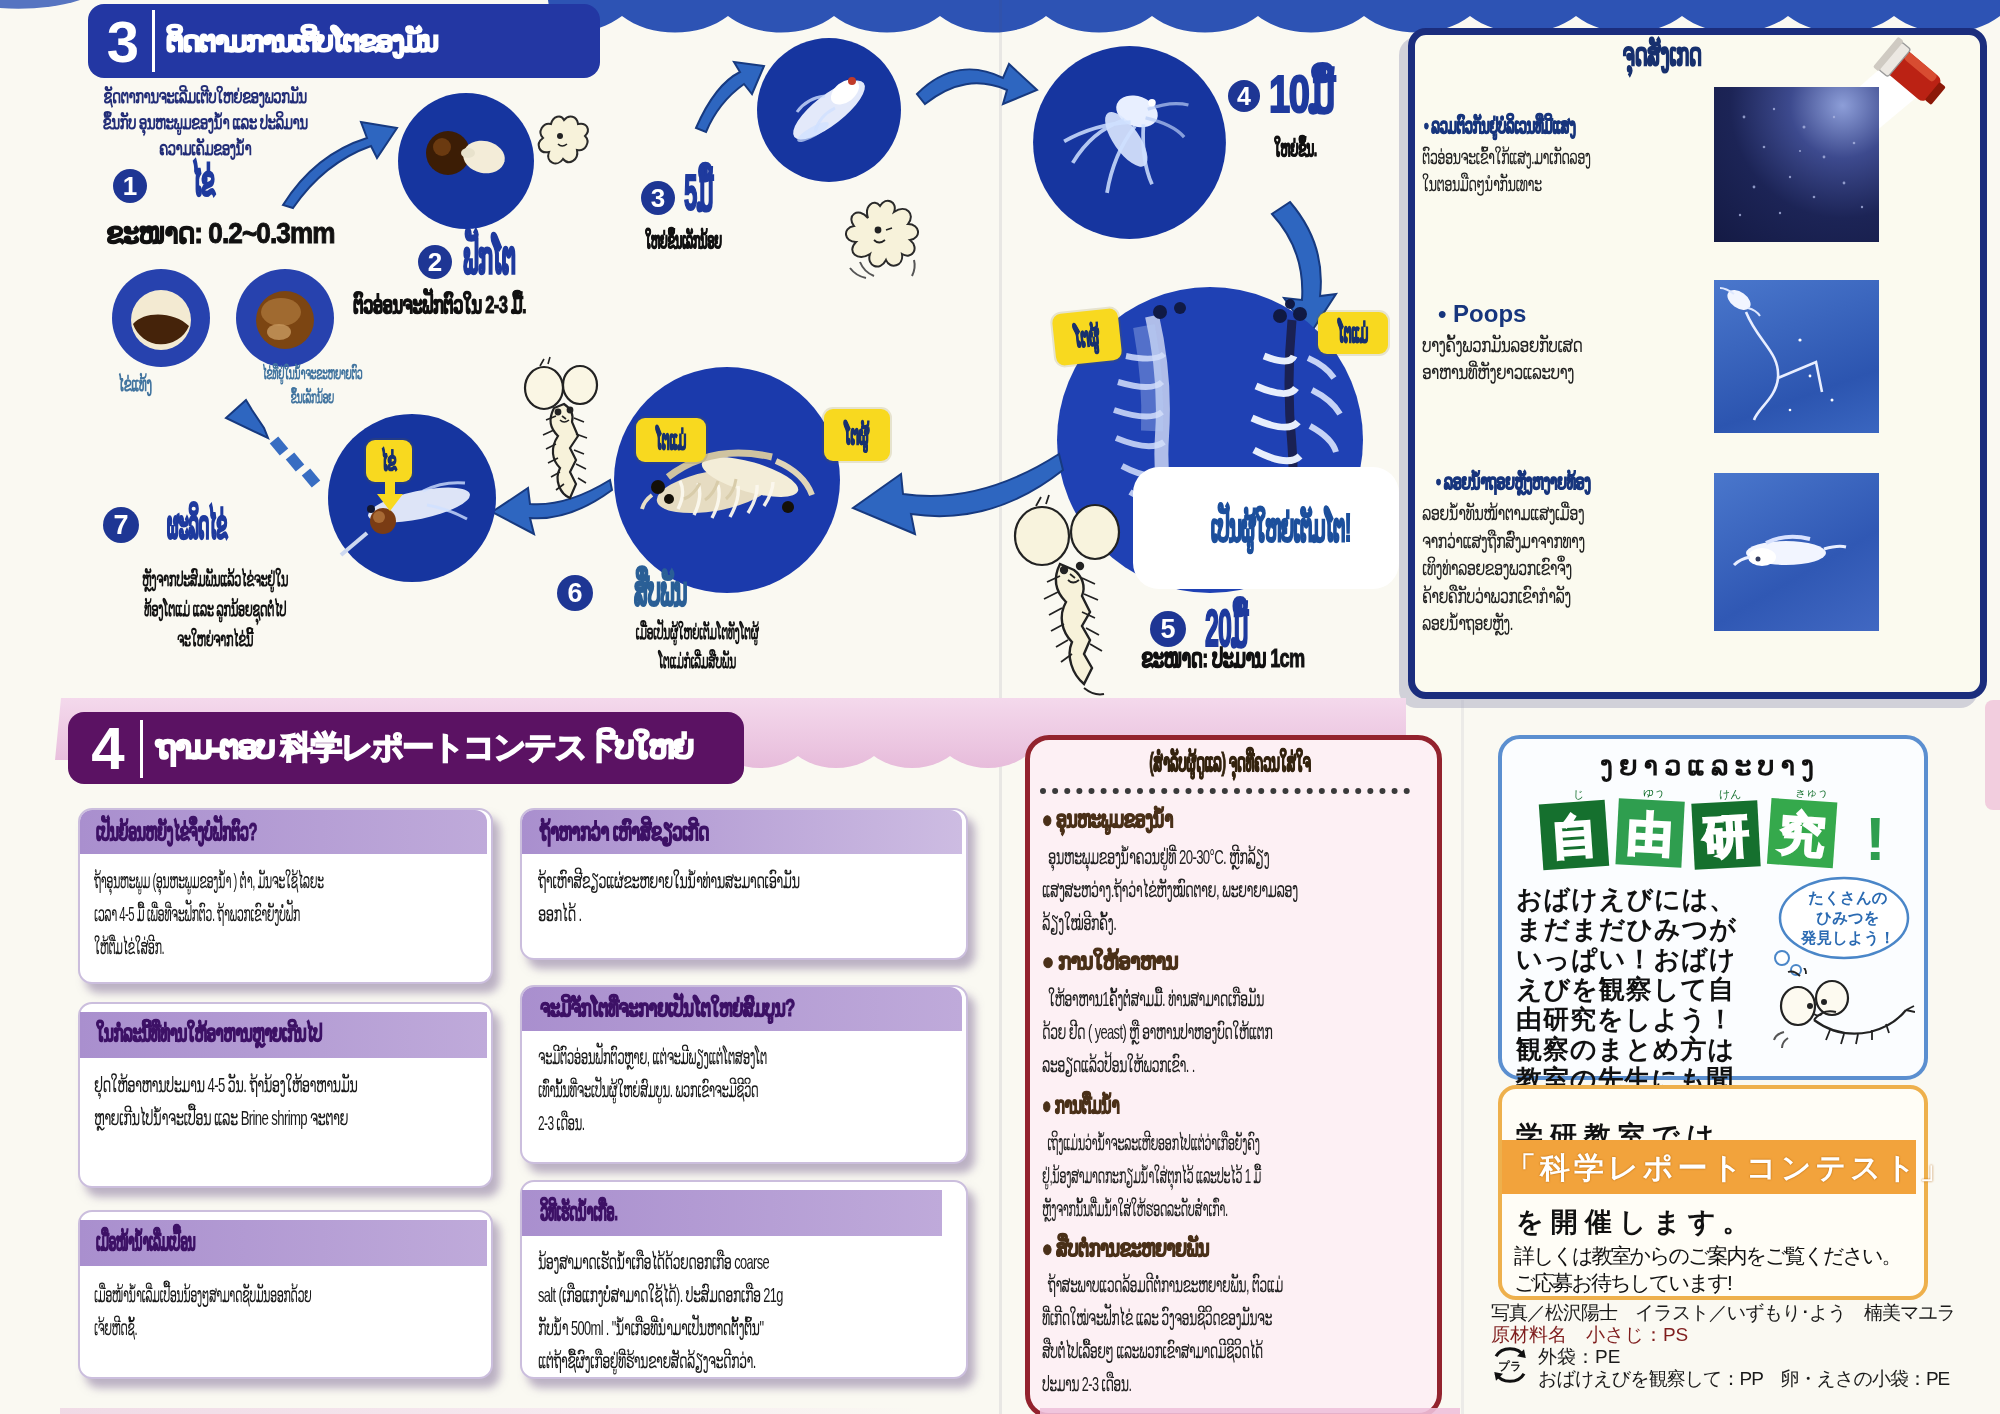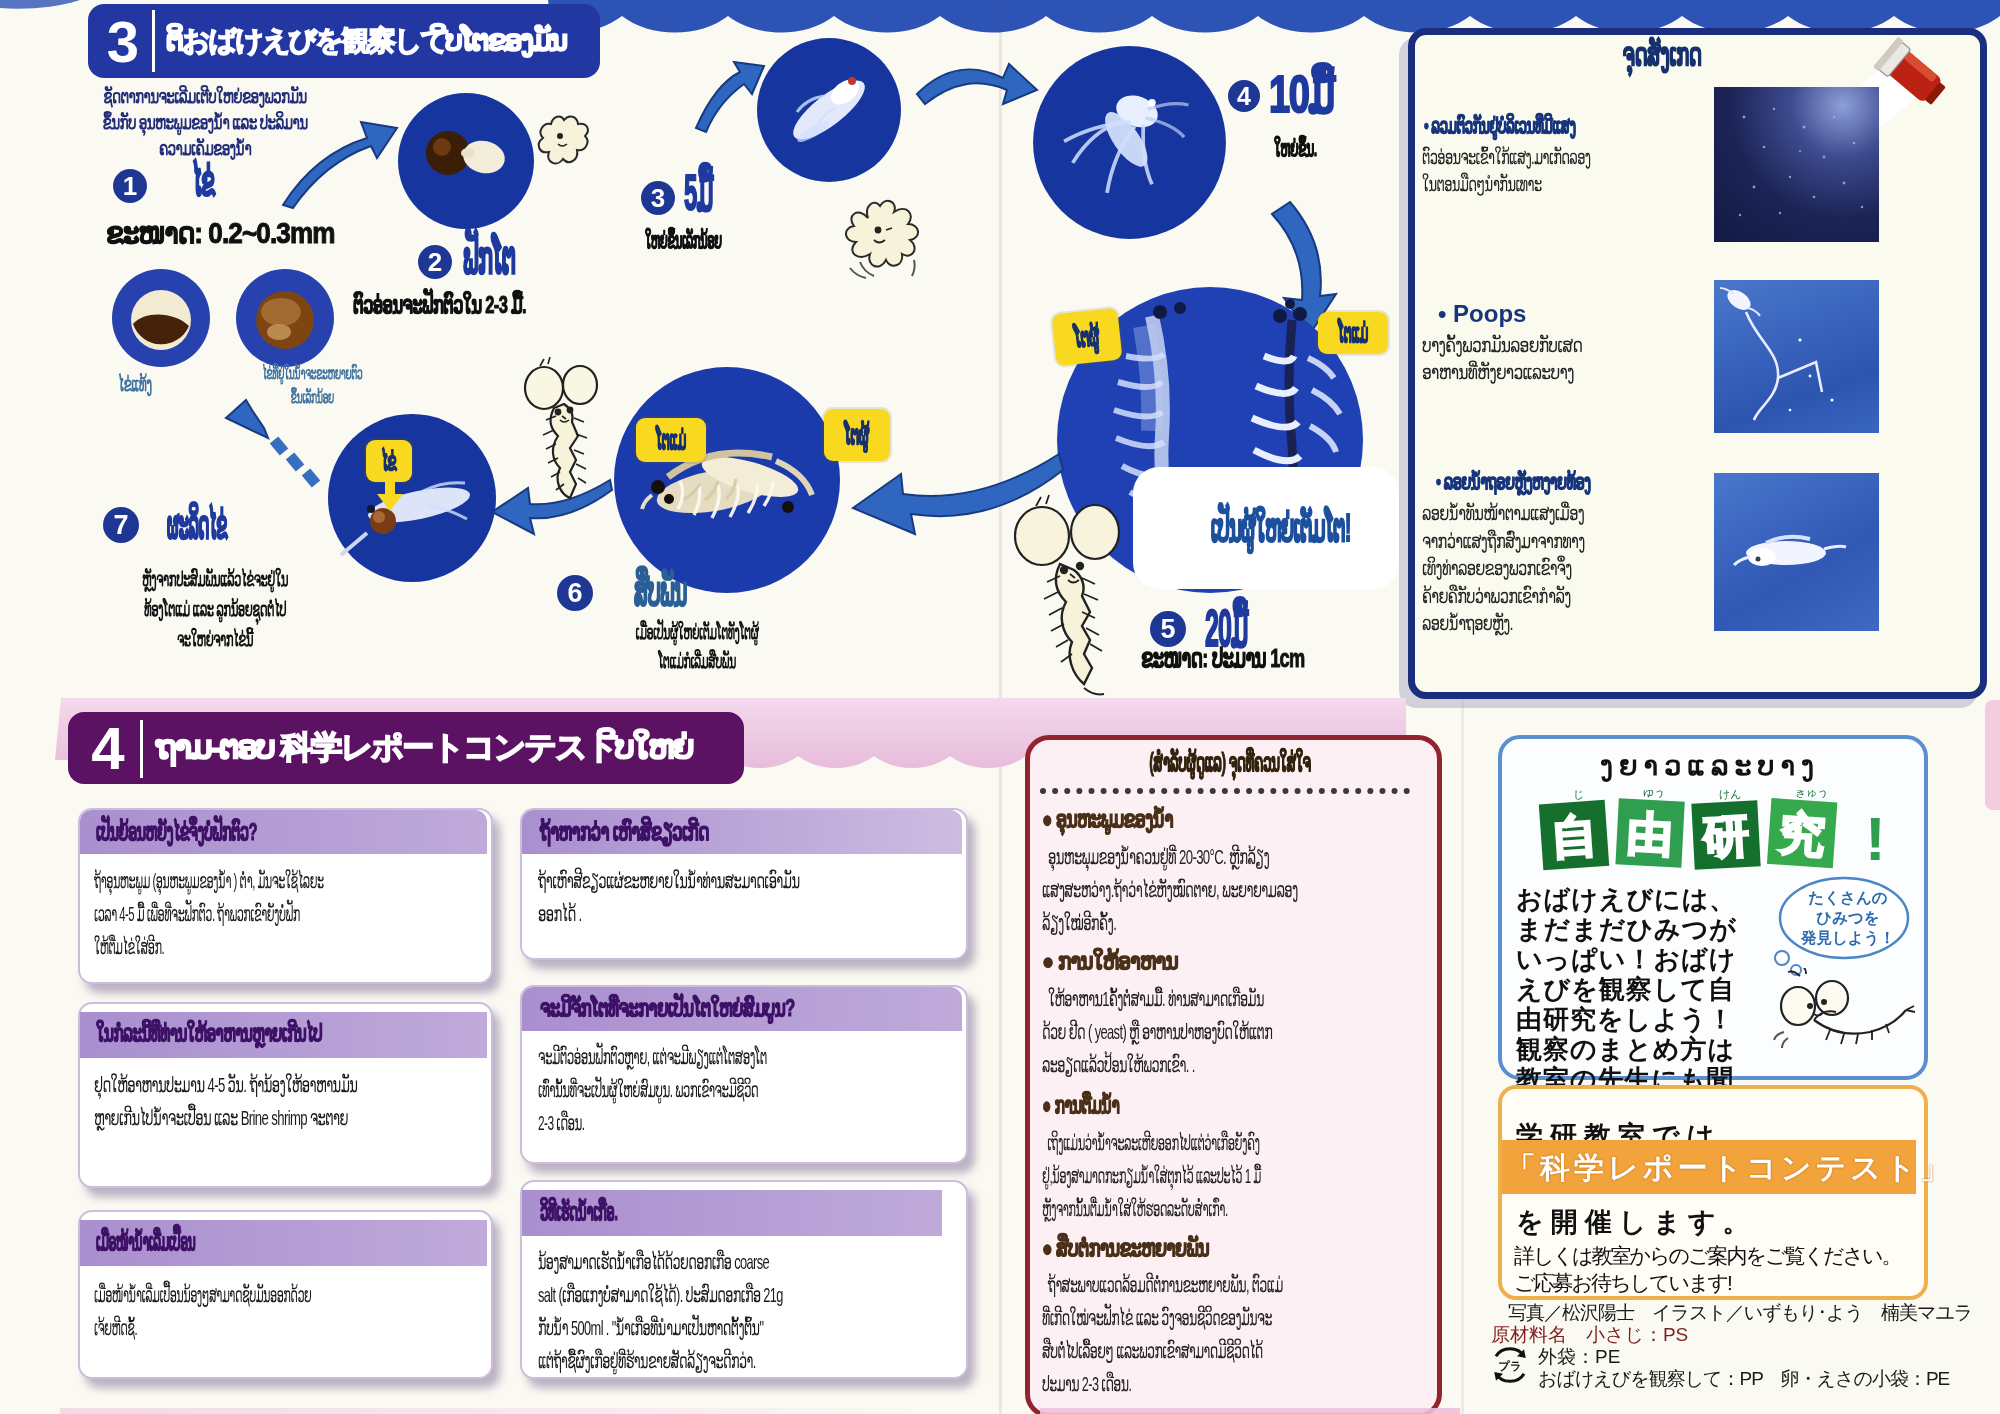--- a/index.html
+++ b/index.html
@@ -23,21 +23,21 @@
   <path d="M548,0 L2000,0 L2000,16 c-28,22 -78,22 -106,0 c-28,22 -78,22 -106,0 c-28,22 -78,22 -106,0 c-28,22 -78,22 -106,0 c-28,22 -78,22 -106,0 c-28,22 -78,22 -106,0 c-28,22 -78,22 -106,0 c-28,22 -78,22 -106,0 c-28,22 -78,22 -106,0 c-28,22 -78,22 -106,0 c-28,22 -78,22 -106,0 c-28,22 -78,22 -106,0 c-28,22 -78,22 -106,0 c-20,15 -46,20 -70,12 L548,0 Z" fill="#2d53b4"></path>
   <path d="M0,0 L80,0 C55,8 25,10 0,8 Z" fill="#2d53b4" opacity="0.8"></path>
 </svg>
 
 <div class="crease" style="left:999px;"></div>
 <div class="crease" style="left:1461px;height:714px;top:700px;background:rgba(80,80,110,0.08);"></div>
 
 <div class="abs" style="left:88px;top:4px;width:512px;height:74px;background:#2337a3;border-radius:16px;"></div>
 <div class="abs" style="left:96px;top:8px;width:54px;height:66px;color:#fff;font-size:58px;font-weight:bold;display:flex;align-items:center;justify-content:center;">3</div>
 <div class="abs" style="left:152px;top:10px;width:3px;height:62px;background:#fff;"></div>
-<div class="abs" style="left:166px;top:16px;width:430px;height:50px;color:#fff;font-size:28px;font-weight:bold;display:flex;align-items:center;letter-spacing:-2px;white-space:nowrap;-webkit-text-stroke:1.6px #fff;">ຕິおばけえびを観察してີບໂຕຂອງມັນ</div>
+<div class="abs" style="left:166px;top:16px;width:430px;height:50px;color:#fff;font-size:28px;font-weight:bold;display:flex;align-items:center;letter-spacing:-2px;white-space:nowrap;-webkit-text-stroke:1.6px #fff;">ຕິດຕາມການເຕີບໂຕຂອງມັນ</div>
 
 <div class="abs" style="left:-55px;top:84px;width:520px;text-align:center;color:#222d77;font-weight:bold;font-size:19px;line-height:26px;letter-spacing:-1px;transform:scaleX(0.72);transform-origin:50% 0;">ຊັດຕາການຈະເລີມເຕີບໃຫຍ່ຂອງພວກມັນ<br>ຂຶ້ນກັບ ອຸນຫະພູມຂອງນ້ຳ ແລະ ປະລິມານ<br>ຄວາມເຄັມຂອງນ້ຳ</div>
 
 <div class="badge" style="left:113px;top:169px;width:34px;height:34px;font-size:26px;">1</div>
 <div class="disp" style="transform:scaleX(0.51);transform-origin:0 0;left:192px;top:158px;font-size:40px;">ໄຂ່</div>
 <div class="blk" style="left:106px;top:216px;font-size:29px;transform:scaleX(0.90);transform-origin:0 0;">ຂະໜາດ: 0.2~0.3mm</div>
 
 <svg class="abs" style="left:105px;top:262px;" width="240" height="115" viewBox="0 0 240 115">
   <circle cx="56" cy="56" r="49" fill="#2742ae"></circle>
   <circle cx="56" cy="58" r="30" fill="#f3ead2"></circle>
@@ -392,21 +392,21 @@
   <path d="M14,64 q-8,2 -10,8 M18,70 q-6,4 -6,10" stroke="#555" stroke-width="2" fill="none"></path>
 </svg>
 
 <div class="abs" style="left:1498px;top:1085px;width:422px;height:207px;background:#fffdf6;border:4px solid #eeb04c;border-radius:18px;"></div>
 <div class="abs" style="left:1516px;top:1098px;color:#111;font-weight:bold;font-size:27px;letter-spacing:7px;margin-top:20px;">学研教室では</div>
 <div class="abs" style="left:1502px;top:1140px;width:414px;height:54px;background:#f2a33c;"></div>
 <div class="abs" style="left:1506px;top:1148px;width:410px;color:#fff;font-weight:bold;font-size:30px;letter-spacing:4px;white-space:nowrap;text-shadow:0 0 2px #b06000;">「科学レポートコンテスト」</div>
 <div class="abs" style="left:1516px;top:1204px;color:#111;font-weight:bold;font-size:27px;letter-spacing:7px;">を開催します。</div>
 <div class="abs" style="left:1514px;top:1242px;width:440px;color:#111;font-size:21px;line-height:27px;letter-spacing:-2px;white-space:nowrap;">詳しくは教室からのご案内をご覧ください。<br>ご応募お待ちしています!</div>
 
-<div class="abs" style="left:1491px;top:1300px;color:#1a1a1a;font-size:19px;letter-spacing:-1px;margin-left:17px;">写真／松沢陽士　イラスト／いずもり･よう　楠美マユラ</div>
+<div class="abs" style="left:1491px;top:1300px;color:#1a1a1a;font-size:19px;letter-spacing:-1px;">写真／松沢陽士　イラスト／いずもり･よう　楠美マユラ</div>
 <div class="abs" style="left:1491px;top:1322px;color:#7f1d1d;font-size:19px;">原材料名　小さじ：PS</div>
 <svg class="abs" style="left:1489px;top:1344px;" width="42" height="42" viewBox="0 0 48 44">
   <path d="M8,12 A18,16 0 0 1 40,12" stroke="#111" stroke-width="3.5" fill="none"></path>
   <path d="M40,32 A18,16 0 0 1 8,32" stroke="#111" stroke-width="3.5" fill="none"></path>
   <path d="M40,4 l2,10 l-10,-2 Z M8,40 l-2,-10 l10,2 Z" fill="#111"></path>
   <text x="24" y="28" font-size="13" text-anchor="middle" font-weight="bold" fill="#111">プラ</text>
 </svg>
 <div class="abs" style="left:1538px;top:1344px;color:#1a1a1a;font-size:19px;">外袋：PE</div>
 <div class="abs" style="left:1538px;top:1366px;color:#1a1a1a;font-size:19px;letter-spacing:-1px;">おばけえびを観察して：PP　卵・えさの小袋：PE</div>
 

